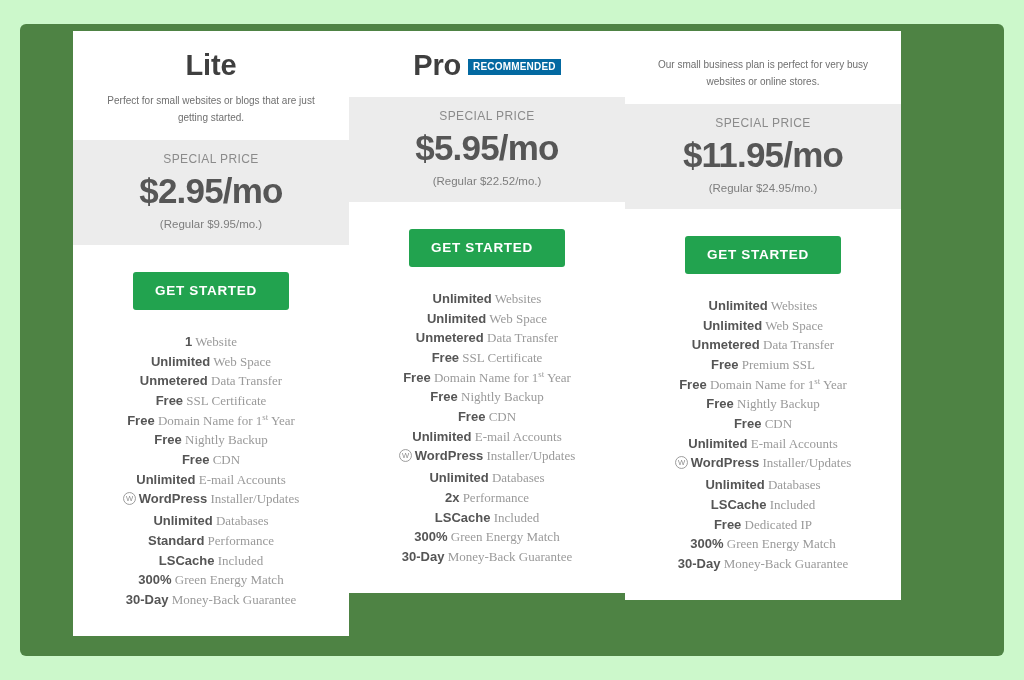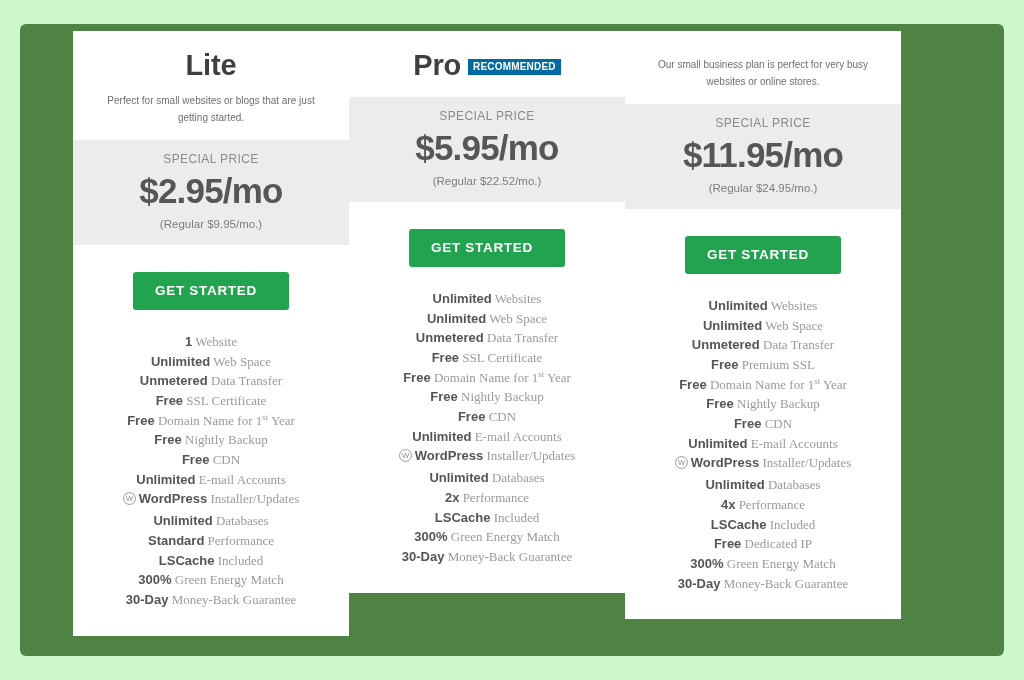--- a/index.html
+++ b/index.html
@@ -244,21 +244,20 @@
           <li class="feature-item"><span class="feature-strong">Free</span><span class="feature-rest"> Premium SSL</span></li>
           <li class="feature-item"><span class="feature-strong">Free</span><span class="feature-rest"> Domain Name for 1<sup>st</sup> Year</span></li>
           <li class="feature-item"><span class="feature-strong">Free</span><span class="feature-rest"> Nightly Backup</span></li>
           <li class="feature-item"><span class="feature-strong">Free</span><span class="feature-rest"> CDN</span></li>
           <li class="feature-item"><span class="feature-strong">Unlimited</span><span class="feature-rest"> E-mail Accounts</span></li>
           <li class="feature-item"><span class="wp-icon"><svg width="13" height="13" viewBox="0 0 24 24">
                 <circle cx="12" cy="12" r="11" fill="none" stroke="#8d8d8d" stroke-width="1.6"></circle>
                 <text x="12" y="17" text-anchor="middle" font-family="&quot;Liberation Sans&quot;, sans-serif" font-size="14" fill="#8d8d8d">W</text>
               </svg></span><span class="feature-strong">WordPress</span><span class="feature-rest"> Installer/Updates</span></li>
           <li class="feature-item"><span class="feature-strong">Unlimited</span><span class="feature-rest"> Databases</span></li>
-          <li class="feature-item"><span class="feature-strong">4x</span><span class="feature-rest"> Performance</span></li>
           <li class="feature-item"><span class="feature-strong">LSCache</span><span class="feature-rest"> Included</span></li>
           <li class="feature-item"><span class="feature-strong">Free</span><span class="feature-rest"> Dedicated IP</span></li>
           <li class="feature-item"><span class="feature-strong">300%</span><span class="feature-rest"> Green Energy Match</span></li>
           <li class="feature-item"><span class="feature-strong">30-Day</span><span class="feature-rest"> Money-Back Guarantee</span></li>
         </ul>
       </div>
     </div>
 </div>
 
 </body></html>

